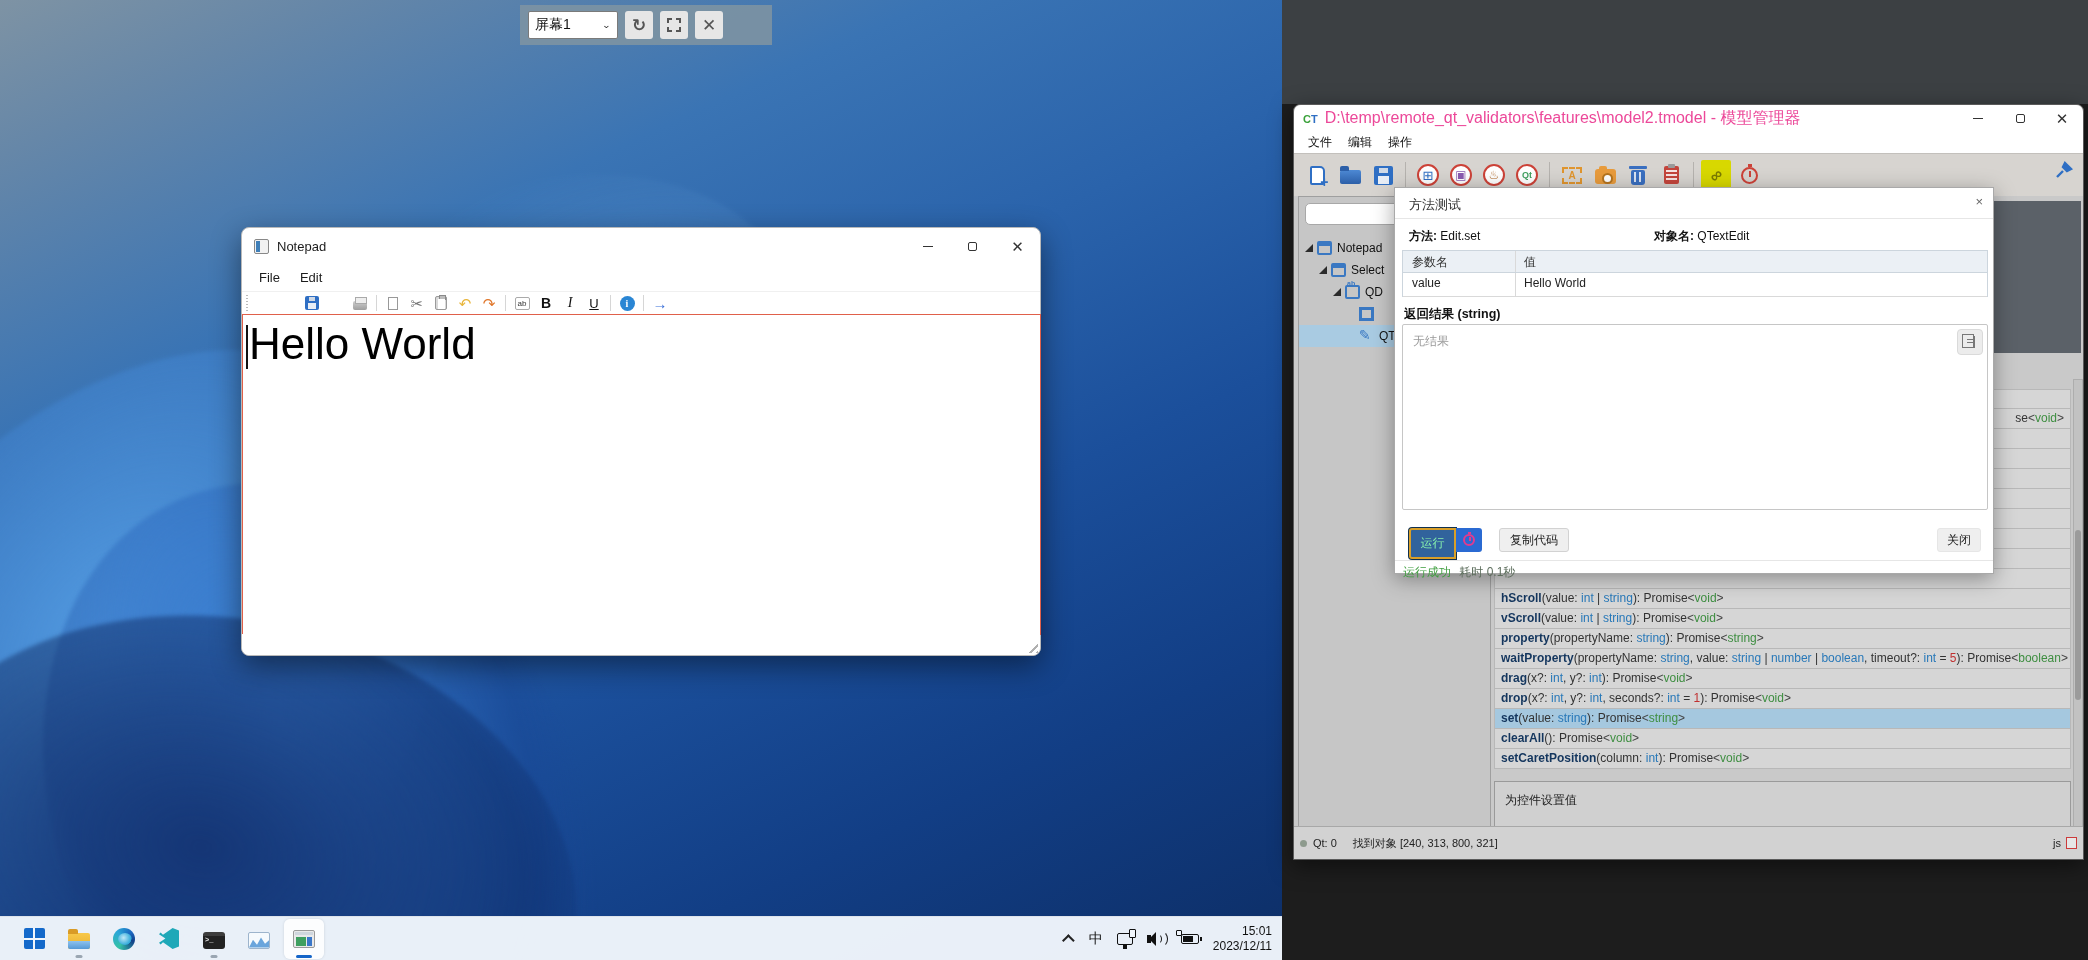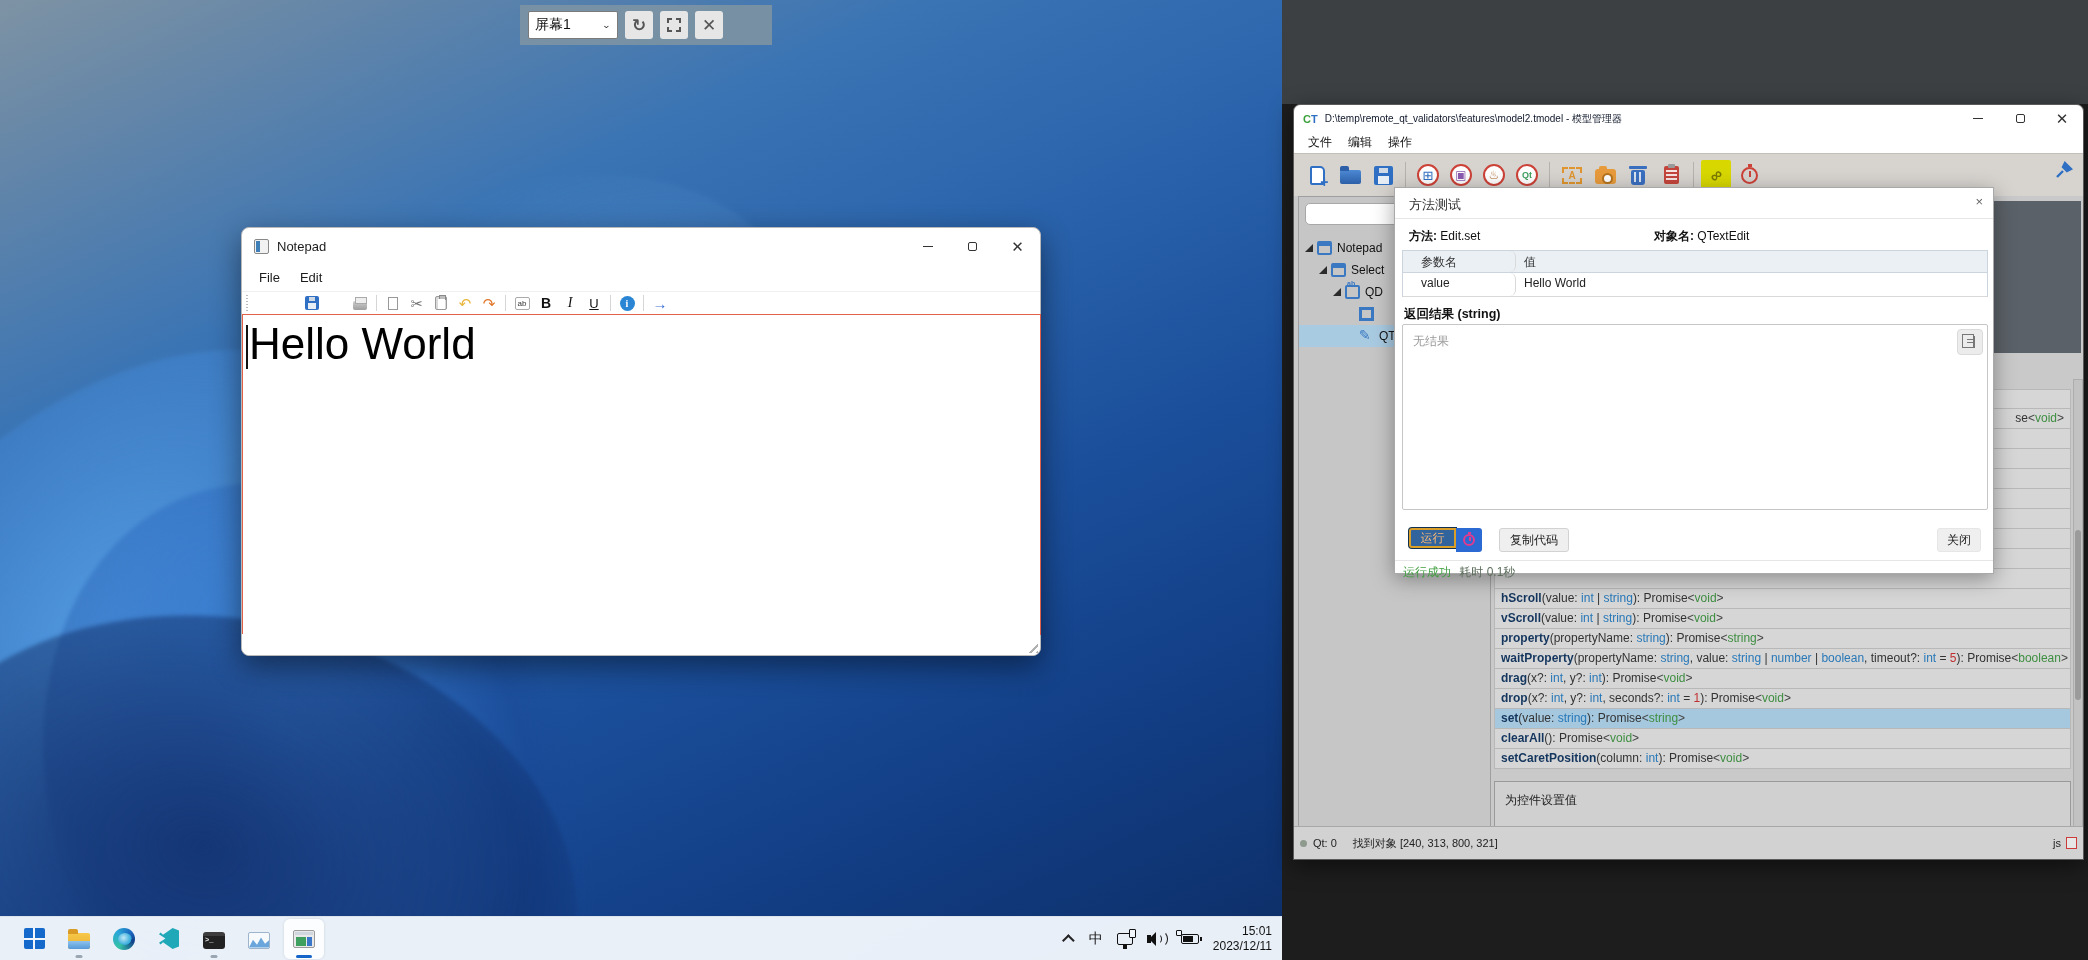--- a/index.html
+++ b/index.html
@@ -136,21 +136,21 @@
   .localbg { position:absolute; left:1282px; top:0; width:806px; height:960px; background:#1d1d1d; }
   .localbg .topband { position:absolute; left:0; top:0; width:100%; height:104px; background:#3c4043; }
 
   
   .app { position:absolute; left:11px; top:104px; width:791px; height:756px; background:#c9c9c9;
     border:1px solid #5a5a5a; border-radius:7px 7px 0 0; box-shadow:0 6px 22px rgba(0,0,0,.5); }
   .app-title { position:absolute; left:0; top:0; width:100%; height:27px; background:#fff; border-radius:7px 7px 0 0;
     display:flex; align-items:center; padding-left:9px; }
   .app-icon { font-size:11px; font-weight:bold; margin-right:7px; letter-spacing:0px; }
   .app-icon .c1 { color:#3aa13a; } .app-icon .c2 { color:#2f6fc4; }
-  .app-title .t { font-size:10px; color:#0f172a; }
+  .app-title .t { font-size:16px; color:#ec4899; }
   .app-controls { margin-left:auto; display:flex; height:27px; }
   .app-ctl { width:42px; height:27px; display:flex; align-items:center; justify-content:center; color:#333; }
   .app-menubar { position:absolute; left:0; top:27px; width:100%; height:21px; background:#fff; display:flex; align-items:center; padding-left:6px; }
   .app-menu-item { font-size:12px; color:#111; padding:2px 8px; }
   .app-toolbar { position:absolute; left:0; top:48px; width:100%; height:43px; background:#d7d4d0; border-top:1px solid #c3c0bc;
     display:flex; align-items:center; padding-left:8px; gap:3px; }
   .at-sep { width:1px; height:26px; background:#b5b2ae; margin:0 4px; }
   .at-cell { width:30px; height:30px; display:flex; align-items:center; justify-content:center; border-radius:2px; }
   .at-cell.hl { background:#d8d800; }
   .app-pin { position:absolute; right:9px; top:55px; }
@@ -238,34 +238,34 @@
     border:1px solid #a9a9a9; box-shadow:0 5px 20px rgba(0,0,0,.35); }
   .dlg-title { position:absolute; left:14px; top:8px; font-size:13px; color:#333; }
   .dlg-close { position:absolute; right:10px; top:6px; font-size:13px; color:#666; }
   .dlg-hr1 { position:absolute; left:0; top:30px; width:100%; height:1px; background:#e6e6e6; }
   .dlg-methodrow { position:absolute; left:14px; top:40px; font-size:12px; color:#111; width:570px; }
   .dlg-methodrow b { font-weight:bold; }
   .dlg-obj { position:absolute; left:245px; top:0; }
   .dlg-table { position:absolute; left:7px; top:62px; width:586px; border:1px solid #ccd5dd; border-bottom:none; }
   .pt-header { display:flex; height:22px; background:#ebf0f5; border-bottom:1px solid #ccd5dd; font-size:12px; color:#333; }
   .pt-row { display:flex; height:24px; background:#fff; border-bottom:1px solid #d9d9d9; font-size:12px; color:#222; }
-  .pt-c1 { width:113px; padding:3px 18px; border-right:1px solid #d9d9d9;border-radius:6px; }
+  .pt-c1 { width:113px; padding:3px 9px; border-right:1px solid #d9d9d9; }
   .pt-c2 { flex:1; padding:3px 8px; }
   .dlg-reslabel { position:absolute; left:9px; top:118px; font-size:12.5px; font-weight:bold; color:#111; }
   .dlg-resbox { position:absolute; left:7px; top:136px; width:586px; height:186px; border:1px solid #c6c6c6; border-radius:2px; background:#fff; }
   .dlg-restext { position:absolute; left:10px; top:8px; font-size:12px; color:#9a9a9a; }
   .dlg-copyres { position:absolute; right:4px; top:4px; width:26px; height:26px; background:#ececec; border:1px solid #dadada;
     border-radius:4px; display:flex; align-items:center; justify-content:center; }
   .pages-icon { position:relative; width:10px; height:12px; background:#fff; border:1px solid #777; }
   .pages-icon::before { content:''; position:absolute; left:-4px; top:-3px; width:10px; height:12px; background:#ececec; border:1px solid #777; }
   .pages-icon::after { content:''; position:absolute; left:1px; top:2px; width:6px; height:6px;
     background:repeating-linear-gradient(#777 0 1px, transparent 1px 3px); }
   .dlg-buttons { position:absolute; left:14px; top:340px; width:572px; height:24px; }
   .btn-run-wrap { position:absolute; left:0; top:0; display:flex; }
-  .btn-run { width:47px; height:20px; background:#31639c; color:#fdba74; font-size:12px; display:flex; align-items:center; justify-content:center;
+  .btn-run { width:47px; height:31px; background:#31639c; color:#86efac; font-size:12px; display:flex; align-items:center; justify-content:center;
     border:2px solid #d99f28; box-shadow:0 0 0 1px #10304f; border-radius:3px 0 0 3px; }
   .btn-run-clock { width:26px; height:24px; background:#2a6ad2; border-radius:0 3px 3px 0; display:flex; align-items:center; justify-content:center; }
   .run-clock-icon { position:relative; width:12px; height:12px; border:2px solid #e23a8e; border-radius:50%; background:transparent; }
   .run-clock-icon::before { content:''; position:absolute; left:3px; top:-4px; width:3px; height:2px; background:#e23a8e; }
   .run-clock-icon::after { content:''; position:absolute; left:4px; top:1px; width:1.5px; height:4px; background:#e23a8e; }
   .btn-copycode { position:absolute; left:90px; top:0; width:70px; height:24px; background:#efefef; border:1px solid #d2d2d2; border-radius:3px;
     font-size:12px; color:#222; display:flex; align-items:center; justify-content:center; }
   .btn-close { position:absolute; right:0; top:0; width:44px; height:24px; background:#efefef; border:1px solid #e6e6e6; border-radius:3px;
     font-size:12px; color:#222; display:flex; align-items:center; justify-content:center; }
   .dlg-hr2 { position:absolute; left:0; top:372px; width:100%; height:1px; background:#e6e6e6; }

